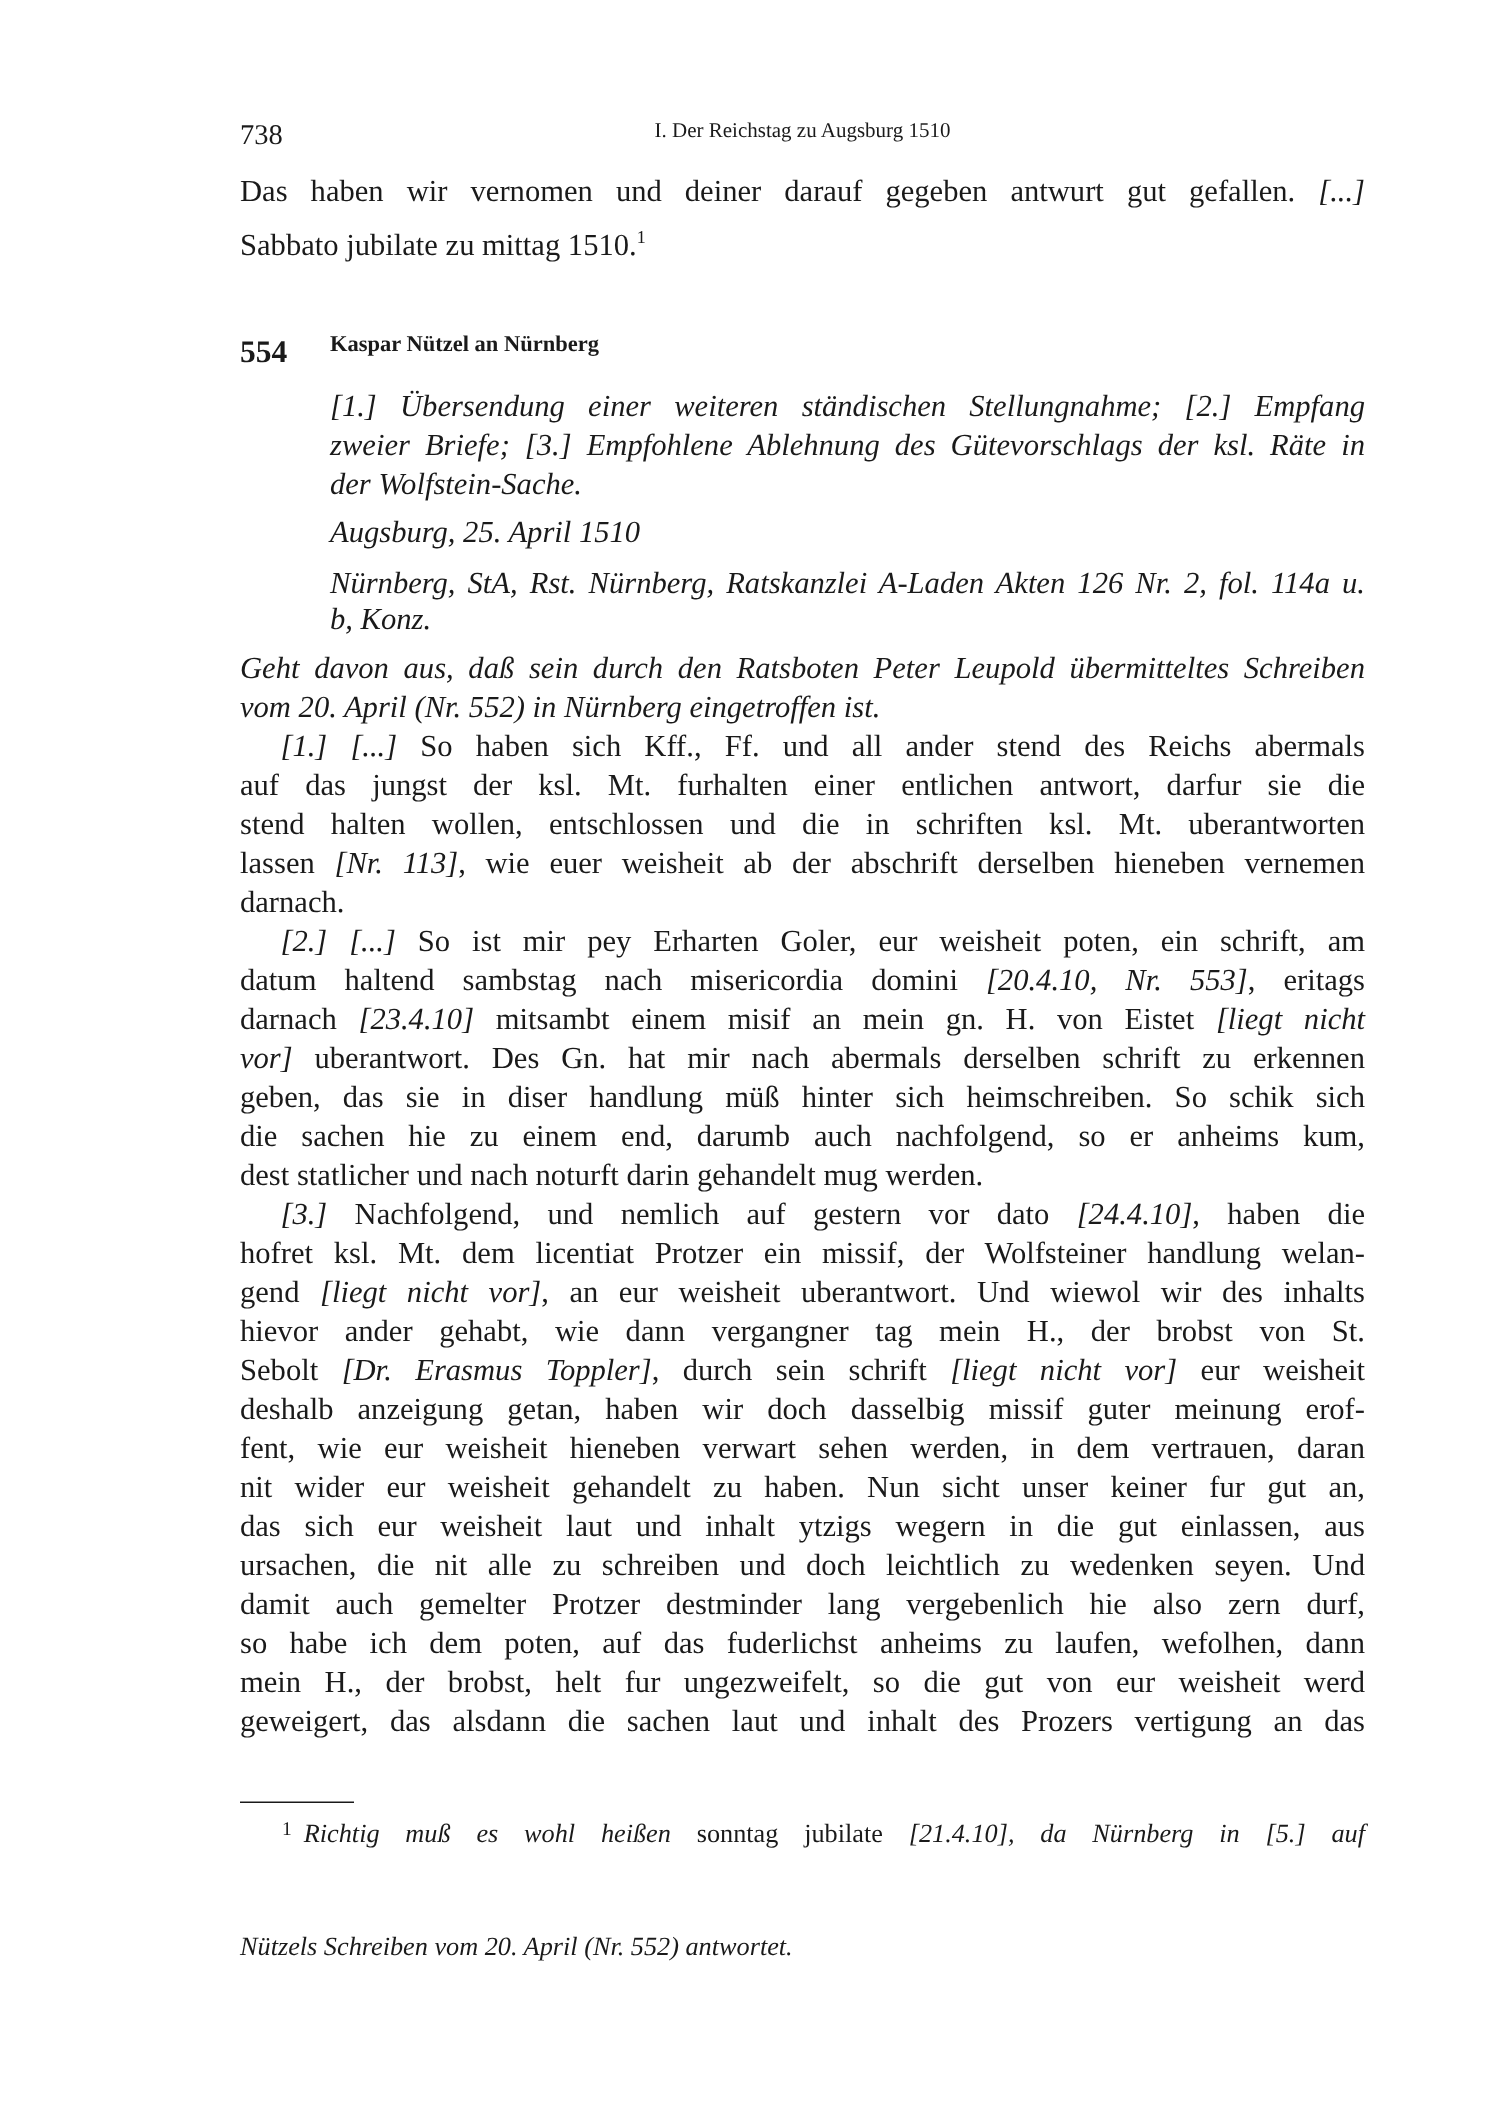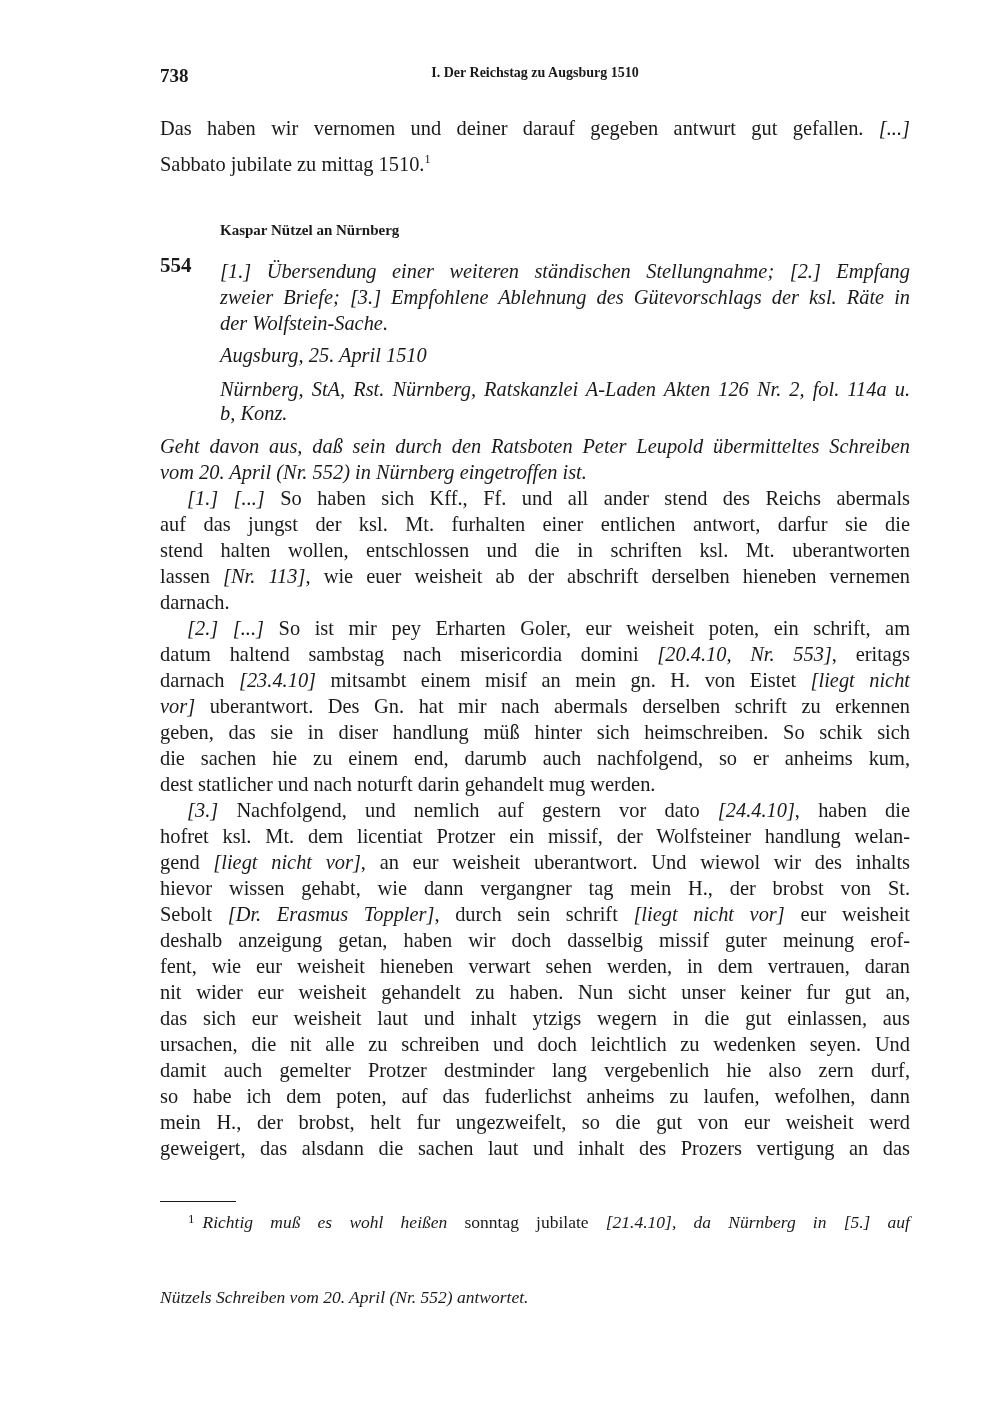--- a/index.html
+++ b/index.html
@@ -2,33 +2,33 @@
 <html><head>
 <meta charset="utf-8">
 <style>
   html, body { margin: 0; padding: 0; background: #ffffff; }
   body {
     width: 1004px; height: 1418px; position: relative; overflow: hidden;
     font-family: "Liberation Serif", "DejaVu Serif", serif;
     color: #1a1a1a;
   }
   .page { position: absolute; left: 160px; top: 0; width: 750px; }
-  .running-head { position: absolute; top: 65px; left: 0; width: 750px; height: 28px; font-size: 19px; font-weight: bold; }
+  .running-head { position: absolute; top: 80px; left: 0; width: 750px; height: 28px; font-size: 19px; }
   .page-num { position: absolute; left: 0; top: 0; }
   .head-title { position: absolute; left: 0; width: 750px; text-align: center; top: 0; font-size: 14px; }
   .line {
     position: absolute; left: 0; width: 750px; font-size: 20.4px; line-height: 26px;
     white-space: nowrap; text-align: justify; text-align-last: justify;
   }
   .line.last { text-align-last: left; }
   .line.ind { left: 27px; width: 723px; }
   .reg { left: 60px !important; width: 690px !important; }
   i, .it { font-style: italic; }
   sup { font-size: 12px; vertical-align: 8px; line-height: 0; }
-  .doc-number { position: absolute; left: 0; top: 222px; font-size: 21px; font-weight: bold; margin-top: 31px; }
+  .doc-number { position: absolute; left: 0; top: 222px; font-size: 21px; font-weight: bold; }
   .doc-title { position: absolute; left: 60px; top: 222px; font-size: 15px; font-weight: bold; }
   .fn-rule { position: absolute; left: 0; top: 1201px; width: 76px; height: 1px; background: #1a1a1a; }
   .fn-line { position: absolute; left: 0; width: 750px; font-size: 17.5px; line-height: 20px; white-space: nowrap; text-align: justify; text-align-last: justify; }
   .fn-line.last { text-align-last: left; }
   .fn-mark { font-size: 13px; vertical-align: 5px; margin-left: 28px; margin-right: 8px; font-style: normal; }
 </style>
 </head>
 <body>
 
 <div class="page">
@@ -66,21 +66,21 @@
   <div class="line" style="top:641px"><span>datum haltend sambstag nach misericordia domini </span><i>[20.4.10, Nr. 553]</i><span>, eritags</span></div>
   <div class="line" style="top:667px"><span>darnach </span><i>[23.4.10]</i><span> mitsambt einem misif an mein gn. H. von Eistet </span><i>[liegt nicht</i></div>
   <div class="line" style="top:693px"><i>vor]</i><span> uberantwort. Des Gn. hat mir nach abermals derselben schrift zu erkennen</span></div>
   <div class="line" style="top:719px">geben, das sie in diser handlung müß hinter sich heimschreiben. So schik sich</div>
   <div class="line" style="top:745px">die sachen hie zu einem end, darumb auch nachfolgend, so er anheims kum,</div>
   <div class="line last" style="top:771px">dest statlicher und nach noturft darin gehandelt mug werden.</div>
 
   <div class="line ind" style="top:797px"><i>[3.]</i><span> Nachfolgend, und nemlich auf gestern vor dato </span><i>[24.4.10]</i><span>, haben die</span></div>
   <div class="line" style="top:823px">hofret ksl. Mt. dem licentiat Protzer ein missif, der Wolfsteiner handlung welan-</div>
   <div class="line" style="top:849px"><span>gend </span><i>[liegt nicht vor]</i><span>, an eur weisheit uberantwort. Und wiewol wir des inhalts</span></div>
-  <div class="line" style="top:875px">hievor wissen gehabt, wie dann vergangner tag mein H., der brobst von St.</div>
+  <div class="line" style="top:875px">hievor ander gehabt, wie dann vergangner tag mein H., der brobst von St.</div>
   <div class="line" style="top:901px"><span>Sebolt </span><i>[Dr. Erasmus Toppler]</i><span>, durch sein schrift </span><i>[liegt nicht vor]</i><span> eur weisheit</span></div>
   <div class="line" style="top:927px">deshalb anzeigung getan, haben wir doch dasselbig missif guter meinung erof-</div>
   <div class="line" style="top:953px">fent, wie eur weisheit hieneben verwart sehen werden, in dem vertrauen, daran</div>
   <div class="line" style="top:979px">nit wider eur weisheit gehandelt zu haben. Nun sicht unser keiner fur gut an,</div>
   <div class="line" style="top:1005px">das sich eur weisheit laut und inhalt ytzigs wegern in die gut einlassen, aus</div>
   <div class="line" style="top:1031px">ursachen, die nit alle zu schreiben und doch leichtlich zu wedenken seyen. Und</div>
   <div class="line" style="top:1057px">damit auch gemelter Protzer destminder lang vergebenlich hie also zern durf,</div>
   <div class="line" style="top:1083px">so habe ich dem poten, auf das fuderlichst anheims zu laufen, wefolhen, dann</div>
   <div class="line" style="top:1109px">mein H., der brobst, helt fur ungezweifelt, so die gut von eur weisheit werd</div>
   <div class="line" style="top:1135px">geweigert, das alsdann die sachen laut und inhalt des Prozers vertigung an das</div>

